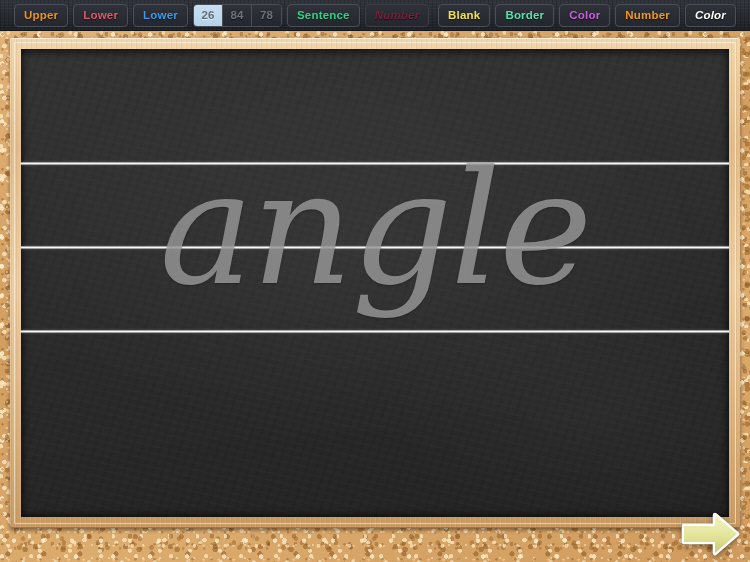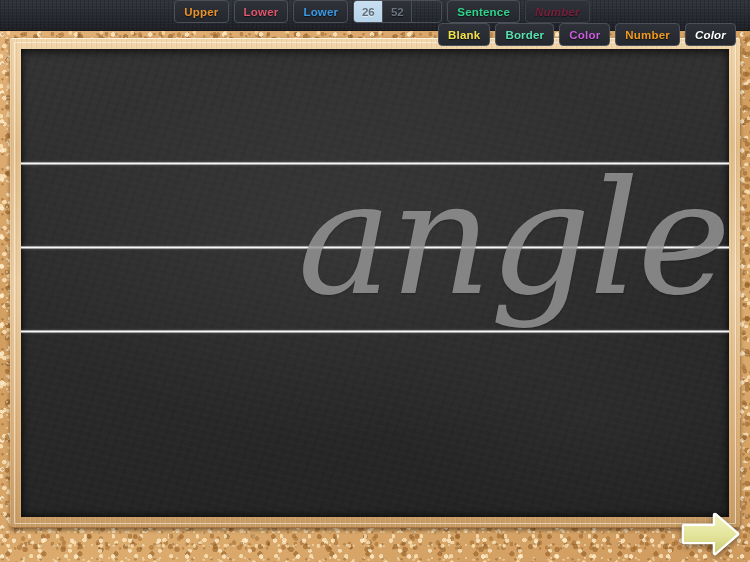--- a/index.html
+++ b/index.html
@@ -71,21 +71,20 @@
     width: 750px; height: 31px;
     background-color: #272a30;
     background-image:
       repeating-linear-gradient(0deg, rgba(255,255,255,.022) 0 1px, transparent 1px 3px),
       repeating-linear-gradient(90deg, rgba(0,0,0,.16) 0 1px, transparent 1px 4px),
       linear-gradient(180deg, #31343b 0%, #262930 55%, #1e2026 100%);
     display: flex;
     align-items: center;
     z-index: 5;
     border-bottom: 1px solid #14161a;
-    flex-direction: column;
   }
 
   .tb-group { display: flex; align-items: center; }
   .tb-left  { margin-left: 14px; }
   .tb-right { margin-left: auto; margin-right: 14px; }
 
   .tb-btn {
     height: 23px;
     padding: 0 9px;
     display: flex;
@@ -100,21 +99,21 @@
     margin-right: 5px;
     white-space: nowrap;
     text-shadow: 0 1px 1px rgba(0,0,0,.6);
     cursor: pointer;
   }
   .tb-btn:last-child { margin-right: 0; font-style: italic; }
 
   
   .seg {
     display: flex;
-    align-items: flex-start;
+    align-items: flex-end;
     border: 1px solid #4a4f58;
     border-radius: 4px;
     overflow: hidden;
     margin-right: 5px;
     height: 23px;
   }
   .seg-btn {
     height: 100%;
     min-width: 29px;
     padding: 0 7px;
@@ -196,23 +195,23 @@
     z-index: 2;
   }
   .rule-1 { top: 113px; }
   .rule-2 { top: 197px; }
   .rule-3 { top: 281px; }
 
   
   .word {
     position: absolute;
     left: 0;
-    top: 110px;
+    top: 100px;
     width: 100%;
-    text-align: right;
+    text-align: center;
     font-family: "DejaVu Serif", serif;
     font-style: italic;
     font-size: 158px;
     line-height: 1;
     color: rgba(160,160,160,.78);
     letter-spacing: -2px;
     z-index: 3;
     user-select: none;
     white-space: nowrap;
     text-shadow: 0 1px 2px rgba(0,0,0,.28);
@@ -240,21 +239,21 @@
 
   <div class="toolbar">
 
     <div class="tb-group tb-left">
       <div class="tb-btn" style="color:#e8922c">Upper</div>
       <div class="tb-btn" style="color:#e0566b">Lower</div>
       <div class="tb-btn" style="color:#3a9ae8">Lower</div>
 
       <div class="seg">
         <div class="seg-btn on">26</div>
-        <div class="seg-btn">52</div>
+        <div class="seg-btn">84</div>
         <div class="seg-btn">78</div>
       </div>
 
       <div class="tb-btn" style="color:#2fd48a">Sentence</div>
       <div class="tb-btn" style="color:#7a1f3a; border-color:#3c3f46">Number</div>
     </div>
 
     <div class="tb-group tb-right">
       <div class="tb-btn" style="color:#f2e14f">Blank</div>
       <div class="tb-btn" style="color:#5ae0b0">Border</div>

